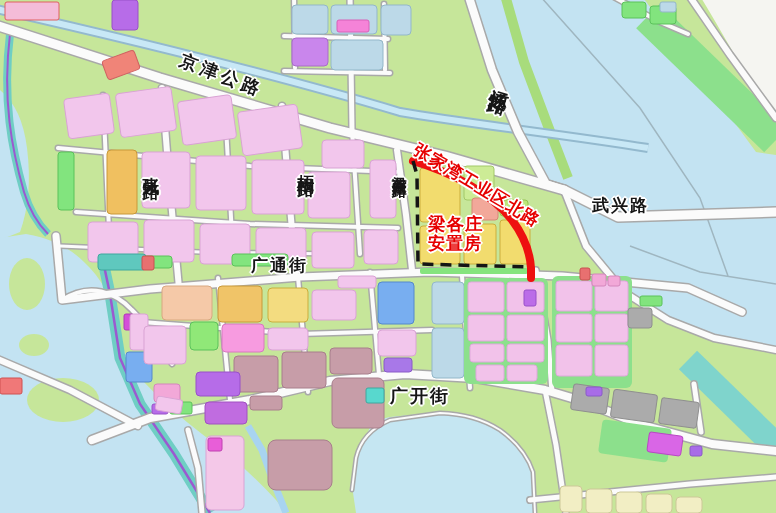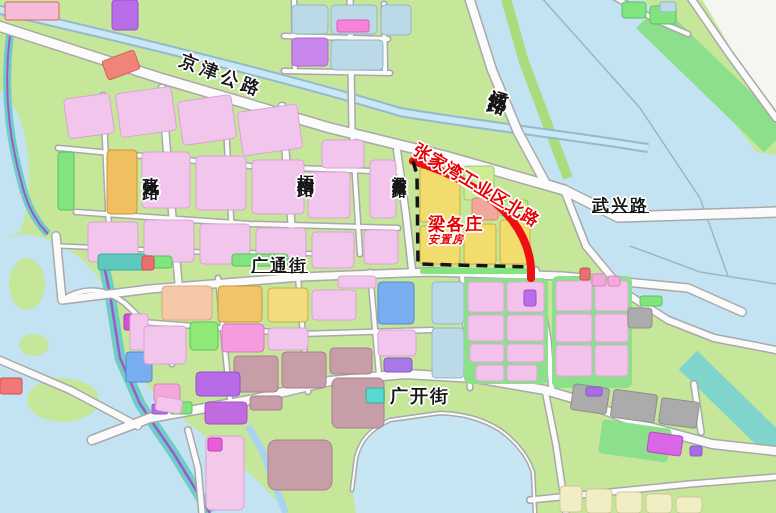--- a/index.html
+++ b/index.html
@@ -297,25 +297,25 @@
   </g>
 
   <g>
     <path d="M 413,161 C 450,172 490,192 512,220 C 524,236 530,252 531,268 L 531,278" fill="none" stroke="#EE1010" stroke-width="8" stroke-linecap="round"></path>
     <path d="M 413,161 L 417,175 L 418,264 L 530,267" fill="none" stroke="#151515" stroke-width="3.5" stroke-dasharray="11 7" stroke-linecap="butt" stroke-linejoin="miter"></path>
   </g>
 </svg>
 
   <div class="lbl" style="left:184px;top:50px;font-size:18px;letter-spacing:4px;transform:rotate(21deg);transform-origin:0 0;">京津公路</div>
   <div class="lbl vert" style="left:496px;top:76px;font-size:19px;letter-spacing:3px;transform:rotate(16deg);transform-origin:50% 0;">通怀路</div>
-  <div class="lbl" style="left:592px;top:196px;font-size:17px;letter-spacing:2px;text-decoration:underline;">武兴路</div>
+  <div class="lbl" style="left:592px;top:196px;font-size:17px;letter-spacing:2px;">武兴路</div>
   <div class="lbl vert" style="left:142px;top:163px;font-size:17px;letter-spacing:3px;">张凤路</div>
   <div class="lbl vert" style="left:297px;top:160px;font-size:17px;letter-spacing:3px;">梧桐路</div>
   <div class="lbl vert" style="left:391px;top:163px;font-size:15px;letter-spacing:2px;">梁各庄西路</div>
-  <div class="lbl" style="left:251px;top:256px;font-size:17px;letter-spacing:2px;text-decoration:underline;">广通街</div>
+  <div class="lbl" style="left:251px;top:256px;font-size:17px;letter-spacing:2px;">广通街</div>
   <div class="lbl" style="left:390px;top:386px;font-size:18px;letter-spacing:2px;">广开街</div>
   <div class="lbl red" style="left:420px;top:140px;font-size:17px;letter-spacing:1px;transform:rotate(31deg);transform-origin:0 0;">张家湾工业区北路</div>
 
   <div style="position:absolute;left:428px;top:215px;text-align:left;">
     <div class="lbl red" style="position:static;font-size:17.5px;letter-spacing:1px;">梁各庄</div>
-    <div class="lbl red" style="position:static;font-size:11px;letter-spacing:1px;font-style:italic;">安置房</div>
+    <div class="lbl red" style="position:static;font-size:17px;letter-spacing:1px;">安置房</div>
   </div>
 </div>
 
 </body></html>

